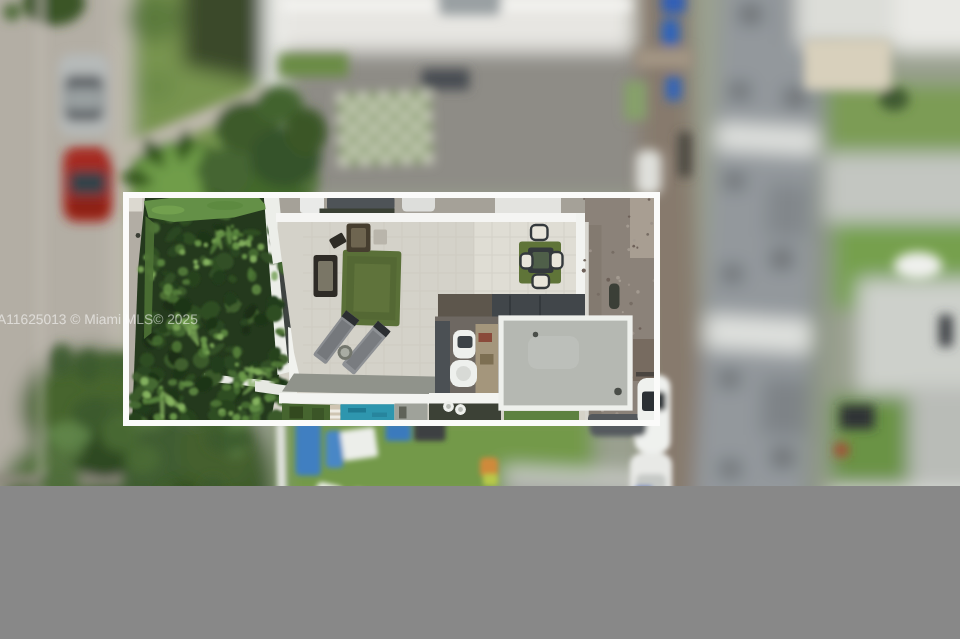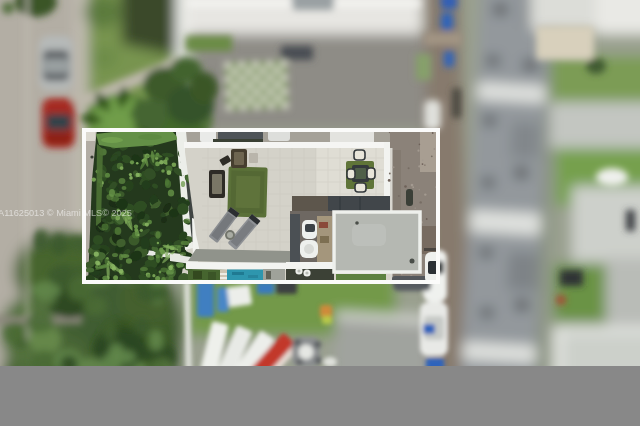--- a/index.html
+++ b/index.html
@@ -1,16 +1,16 @@
 <!DOCTYPE html>
 <html><head>
 <meta charset="utf-8">
 <style>
 html,body{margin:0;padding:0;background:#888;}
-#stage{position:relative;width:640px;height:366px;overflow:hidden;font-family:"Liberation Sans",sans-serif;}
+#stage{position:relative;width:640px;height:324px;overflow:hidden;font-family:"Liberation Sans",sans-serif;}
 </style>
 </head>
 <body>
 <div id="stage">
 <svg width="640" height="426" viewBox="0 0 640 426">
 <defs>
 <filter id="b6" x="-12%" y="-12%" width="124%" height="124%">
           <feGaussianBlur stdDeviation="6.5"></feGaussianBlur>
         </filter>
 <filter id="b4" x="-20%" y="-20%" width="140%" height="140%">

